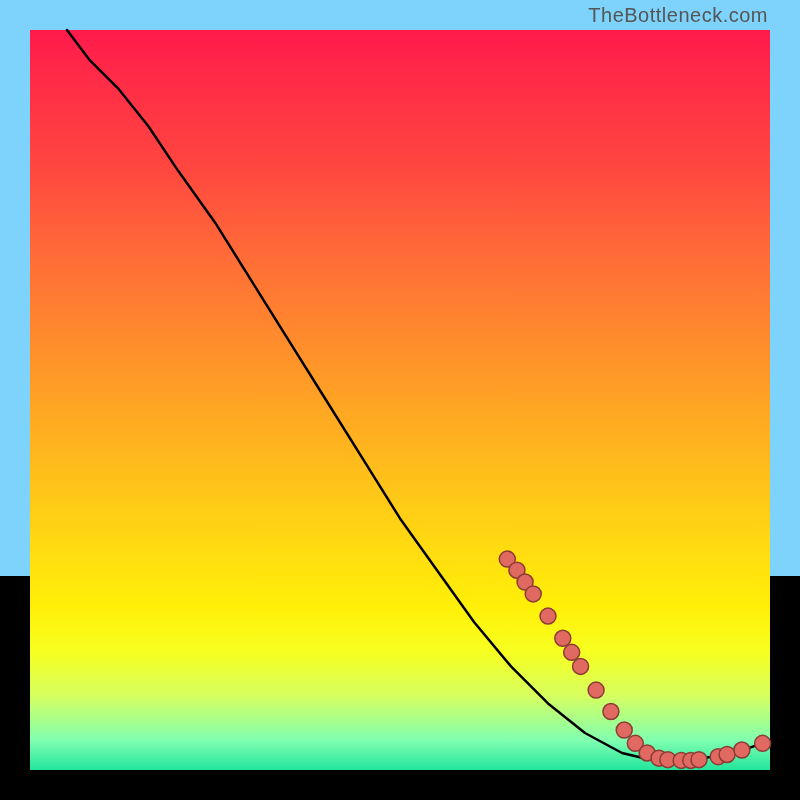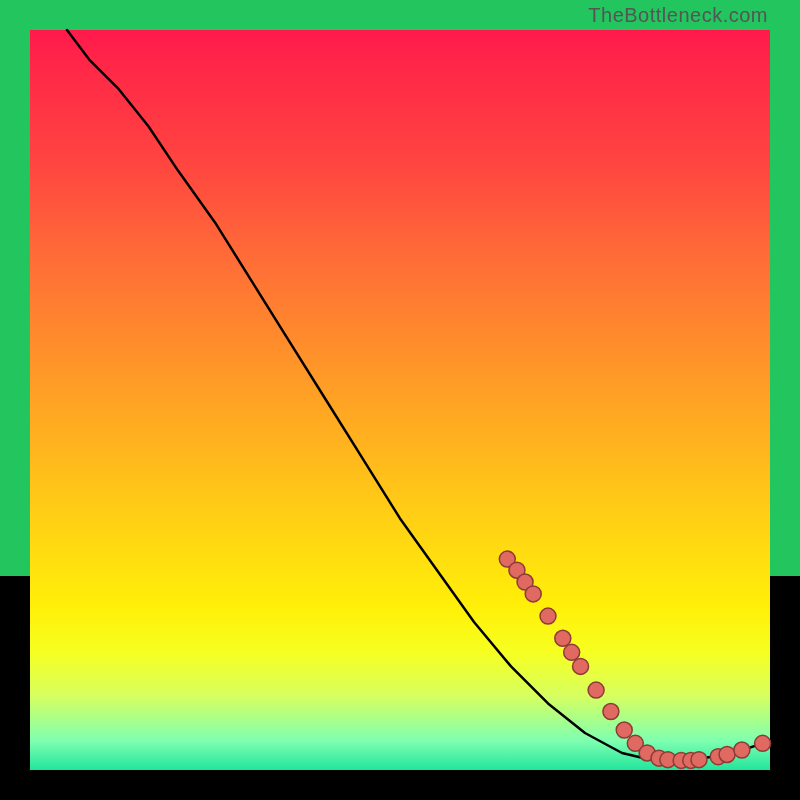--- a/index.html
+++ b/index.html
@@ -8,21 +8,21 @@
     width: 800px;
     height: 800px;
     background: #000;
     font-family: Arial, Helvetica, sans-serif;
     overflow: hidden;
   }
   .container {
     position: relative;
     width: 800px;
     height: 576px;
-    background: #22c55e;
+    background: #7dd3fc;
   }
   .plot-area {
     position: absolute;
     left: 30px;
     top: 30px;
     width: 740px;
     height: 740px;
     
     background: linear-gradient(
       to bottom,

